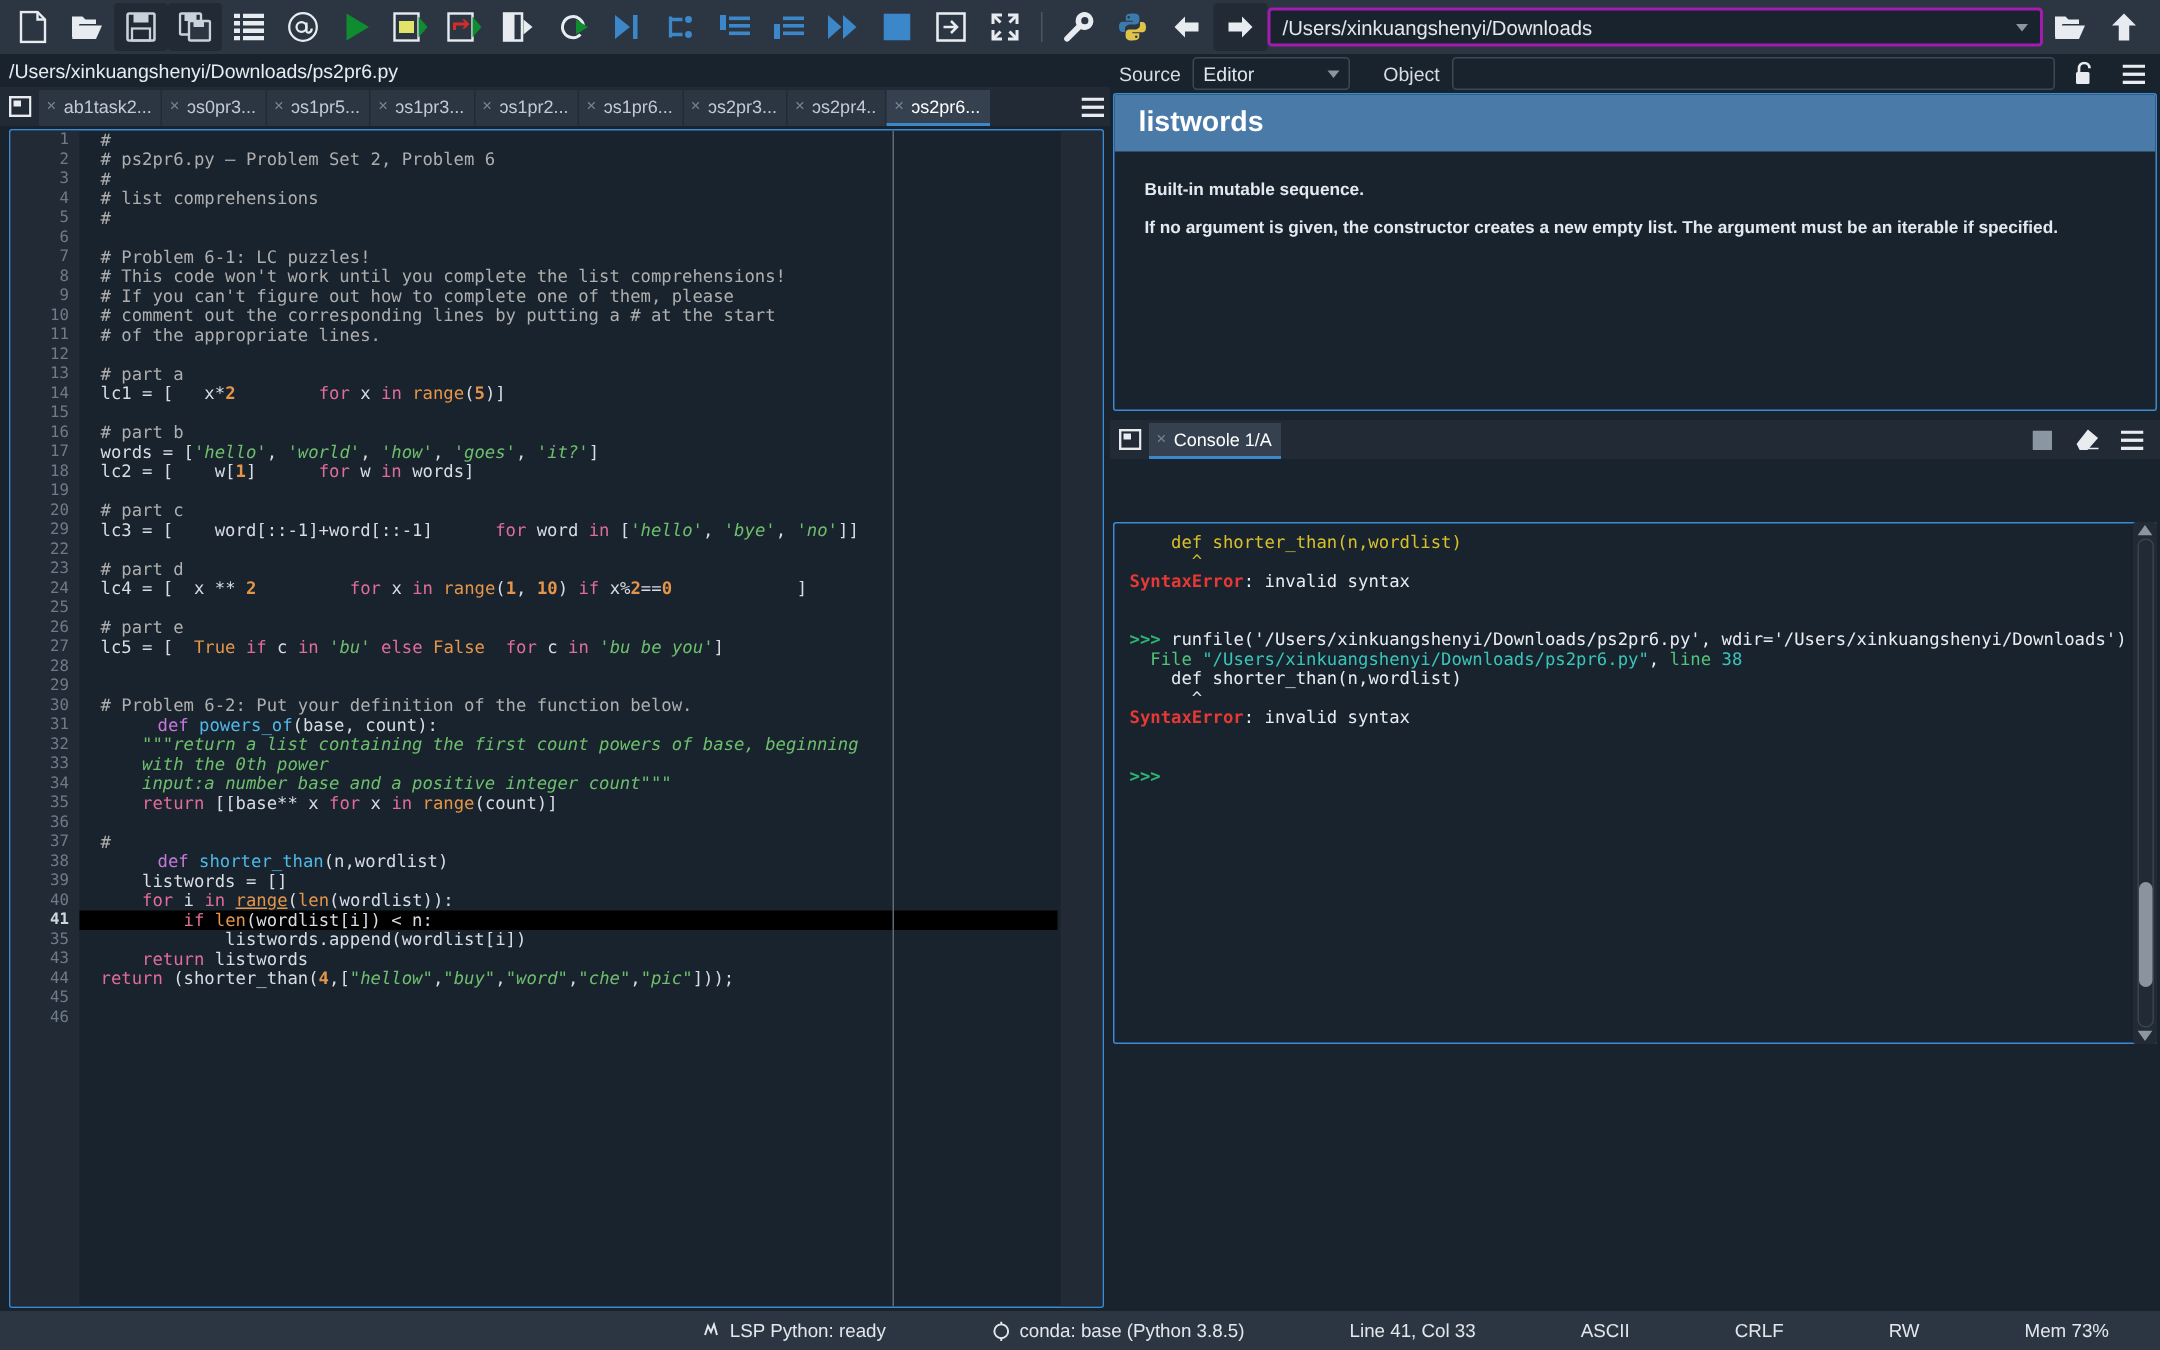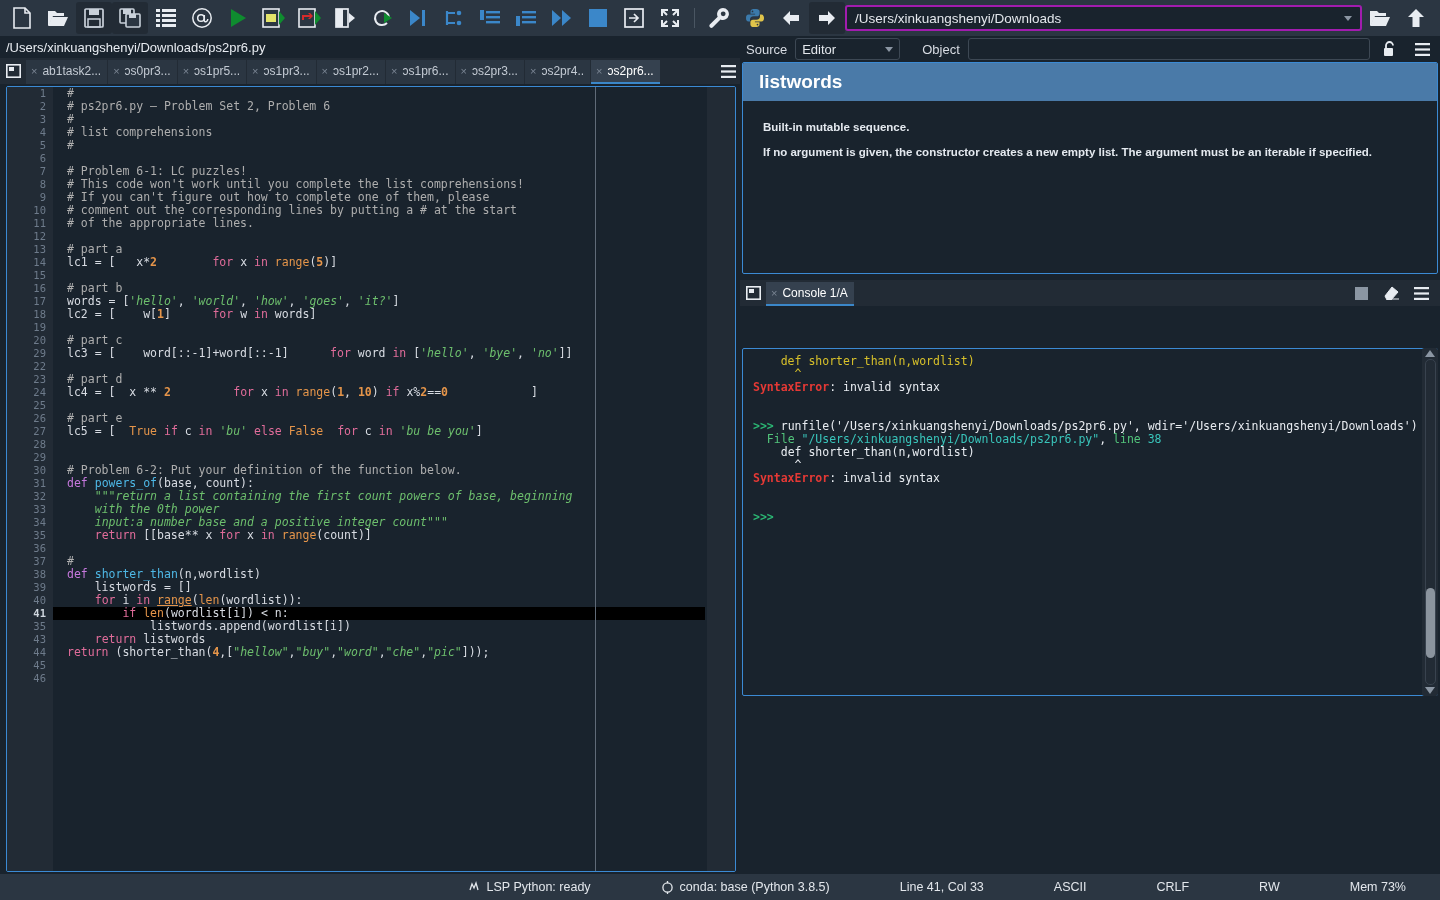--- a/index.html
+++ b/index.html
@@ -40,21 +40,21 @@
                 font-family:"DejaVu Sans Mono", monospace; font-size:10.5px; color:#6e7b8b; }
   #gutter div.cur { color:#cfd6de; font-weight:bold; }
   #code { position:absolute; left:46px; top:0; right:30px; bottom:0;
           font-family:"DejaVu Sans Mono", monospace; font-size:11.5px; line-height:13px;
           color:#d8dce3; white-space:pre; padding-left:14px; }
   #code .ln { height:13px; }
   #code .ln.cur { background:#000000; margin-left:-14px; padding-left:14px; }
   #ruler { position:absolute; left:588px; top:0; bottom:0; width:1px; background:#606b78; }
   #vscroll { position:absolute; right:0; top:0; bottom:0; width:28px; background:#222b35; }
   .cmt { color:#aeaeae; }
-  .kw  { color:#c678dd; }
+  .kw  { color:#c678dd;margin-left:38px; }
   .kw2 { color:#e06c9a; }
   .bi  { color:#e5954a; }
   .fn  { color:#4eb8e6; font-weight:normal; }
   .str { color:#6dbf6d; font-style:italic; }
   .num { color:#e5954a; font-weight:bold; }
   .op  { color:#d8dce3; }
   .us  { text-decoration:underline; }
 
   
   #rightpane { position:absolute; left:740px; top:36px; width:700px; height:666px; background:#19232d; }

